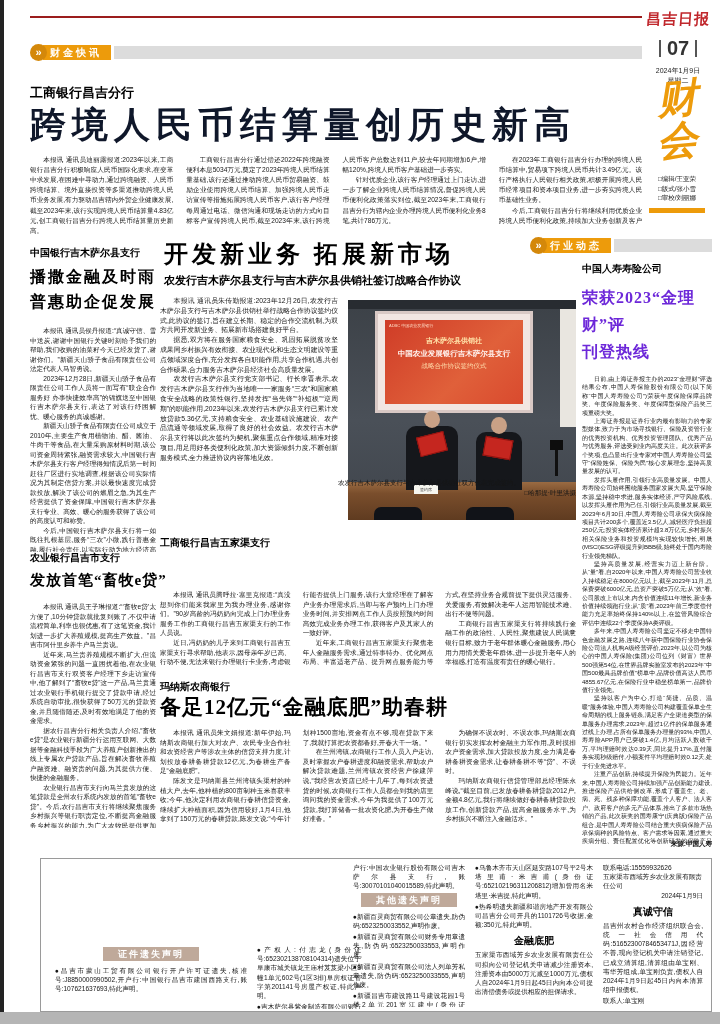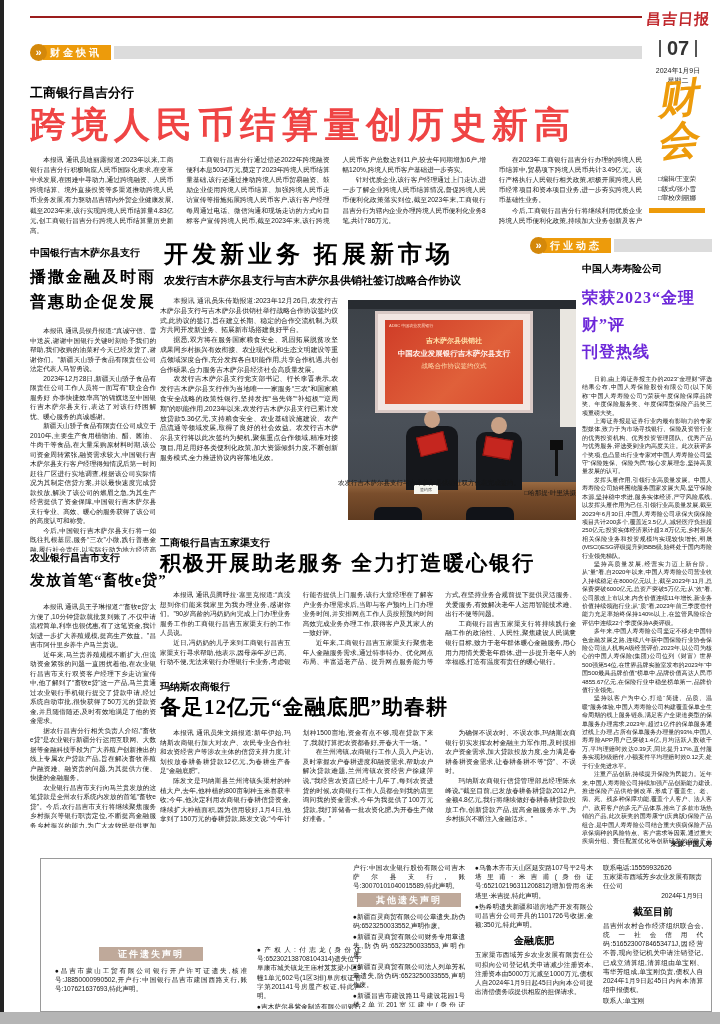--- a/index.html
+++ b/index.html
@@ -28,21 +28,21 @@
   .banner-bar{flex:1;height:13px;background:#dcdcdc;margin-left:3px;}
 
   
   .kick{font-weight:bold;font-size:10px;color:#000;}
   .body p{margin:0;font-size:7px;line-height:10px;text-align:justify;text-indent:2em;color:#161616;}
 
   
   .a1{position:absolute;left:30px;top:84px;width:612px;}
   .a1 .kick{font-size:13px;}
   .a1-title{font-family:"Liberation Serif",serif;font-size:36px;font-weight:900;letter-spacing:6px;
-            line-height:1.1;margin-top:4px;color:#ef4444;white-space:nowrap;}
+            line-height:1.1;margin-top:4px;color:#0f172a;white-space:nowrap;}
   .a1-body{margin-top:9px;height:86px;columns:4;column-gap:13px;overflow:hidden;}
   .a1-body p{font-size:6.6px;line-height:10.2px;}
 
   
   .rail{position:absolute;left:644px;top:78px;width:66px;text-align:center;}
   .cal{font-family:"Liberation Serif",serif;font-style:italic;font-weight:900;color:#ed9b0b;
        font-size:40px;line-height:42px;transform:rotate(-5deg);}
   .credits{margin-top:12px;font-size:6.5px;line-height:9.5px;color:#222;}
   .rail-bar{margin:5px auto 0;width:56px;height:5px;background:#ed9b0b;}
 
@@ -120,21 +120,21 @@
   .cls{position:absolute;left:40px;top:858px;width:670px;height:152px;border:1px solid #9a9a9a;background:#fff;}
   .cls-head{position:absolute;left:8px;top:6px;width:296px;height:74px;background:#b3a094;}
   .cls-org{position:absolute;left:6px;top:5px;width:118px;color:#fff;font-weight:bold;font-size:10px;
            line-height:14px;text-align:right;}
   .cls-banner{position:absolute;left:128px;top:2px;right:4px;color:#fff;font-weight:900;font-size:23px;
               letter-spacing:9px;text-align:center;font-family:"Liberation Serif",serif;}
   .cls-white{position:absolute;left:5px;right:5px;bottom:5px;height:34px;background:#fff;padding:2px 5px;box-sizing:border-box;}
   .cls-white div{font-size:9px;font-weight:bold;line-height:15px;white-space:nowrap;color:#000;}
   .cls-col{position:absolute;overflow:hidden;}
   .cls-col p{margin:0 0 2px 0;font-size:6.6px;line-height:9.2px;text-align:justify;color:#161616;}
-  .cls-badge{width:104px;height:14px;margin:0 auto 5px;background:#bfa99a;color:#fff;font-weight:bold;
+  .cls-badge{width:96px;height:14px;margin:0 auto 5px;background:#bfa99a;color:#fff;font-weight:bold;
              font-size:9px;line-height:14px;text-align:center;letter-spacing:2px;}
   .c1{left:14px;top:88px;width:192px;height:60px;}
   .c2{left:216px;top:86px;width:104px;height:64px;}
   .c3{left:312px;top:4px;width:112px;height:144px;}
   .c4{left:434px;top:4px;width:118px;height:144px;}
   .c5{left:562px;top:4px;width:100px;height:144px;}
   .notice-title{font-size:10px;font-weight:bold;text-align:center;margin:5px 0 2px;color:#000;}
   .c5 .line{font-size:6.6px;line-height:9.2px;color:#161616;}
   .c5 .right{text-align:right;}
 </style>
@@ -253,21 +253,20 @@
       <div class="tent">签约席</div>
       <div class="chair ch1"></div>
       <div class="chair ch2"></div>
     </div>
     <div class="a4-caption">
       <div>农发行吉木萨尔县支行与吉木萨尔县供销社双方代表完成签约。</div>
       <div class="a4-credit">□哈那提·叶里洪摄</div>
     </div>
 
     <div class="kick a5-kick">工商银行昌吉五家渠支行</div>
-    <div class="a5-title">积极开展助老服务 全力打造暖心银行</div>
     <div class="a5-body body">
         <p>本报讯 通讯员腾呼拉·塞里克报道:“真没想到你们能来我家里为我办理业务,感谢你们。”90岁高龄的冯奶奶向完成上门办理业务服务工作的工商银行昌吉五家渠支行的工作人员说。</p>
         <p>近日,冯奶奶的儿子来到工商银行昌吉五家渠支行寻求帮助,他表示,因母亲年岁已高、行动不便,无法来银行办理银行卡业务,考虑银行能否提供上门服务,该行大堂经理在了解客户业务办理需求后,当即与客户预约上门办理业务时间,并安排网点工作人员按照预约时间高效完成业务办理工作,获得客户及其家人的一致好评。</p>
         <p>近年来,工商银行昌吉五家渠支行聚焦老年人金融服务需求,通过特事特办、优化网点布局、丰富适老产品、提升网点服务能力等方式,在坚持业务合规前提下提供灵活服务、关爱服务,有效解决老年人运用智能技术难、出行不便等问题。</p>
         <p>工商银行昌吉五家渠支行将持续践行金融工作的政治性、人民性,聚焦建设人民满意银行目标,致力于老年群体暖心金融服务,用心用力用情关爱老年群体,进一步提升老年人的幸福感,打造有温度有责任的暖心银行。</p>
       </div>
 
     <div class="kick a6-kick">玛纳斯农商银行</div>
     <div class="a6-title">备足12亿元“金融底肥”助春耕</div>
     <div class="a6-body body">
@@ -330,20 +329,20 @@
           <p>●热希明遗失新疆和谐房地产开发有限公司昌吉分公司开具的1101726号收据,金额:350元,特此声明。</p>
         </div>
       <div class="notice-title">金融底肥</div>
       <p>五家渠市西域芳乡农业发展有限责任公司拟向公司登记机关申请减少注册资本,注册资本由5000万元减至1000万元,债权人自2024年1月9日起45日内向本公司提出清偿债务或提供相应的担保请求。</p>
     </div>
 
     <div class="cls-col c5">
       <div class="line">联系电话:15559932626</div>
       <div class="line">五家渠市西域芳乡农业发展有限责任公司</div>
       <div class="line right">2024年1月9日</div>
-      <div class="notice-title">截至目前</div>
+      <div class="notice-title">真诚守信</div>
       <p>昌吉州农村合作经济组织联合会,统一社会信用代码:51652300784653471J,因经营不善,现向登记机关申请注销登记,已成立清算组,清算组由单宝刚、韦华芳组成,单宝刚负责,债权人自2024年1月9日起45日内向本清算组申报债权。</p>
       <div class="line">联系人:单宝刚</div>
       <div class="line">联系电话:18899046922</div>
 
     </div>
   </div>
 </div>
 
 </body></html>

